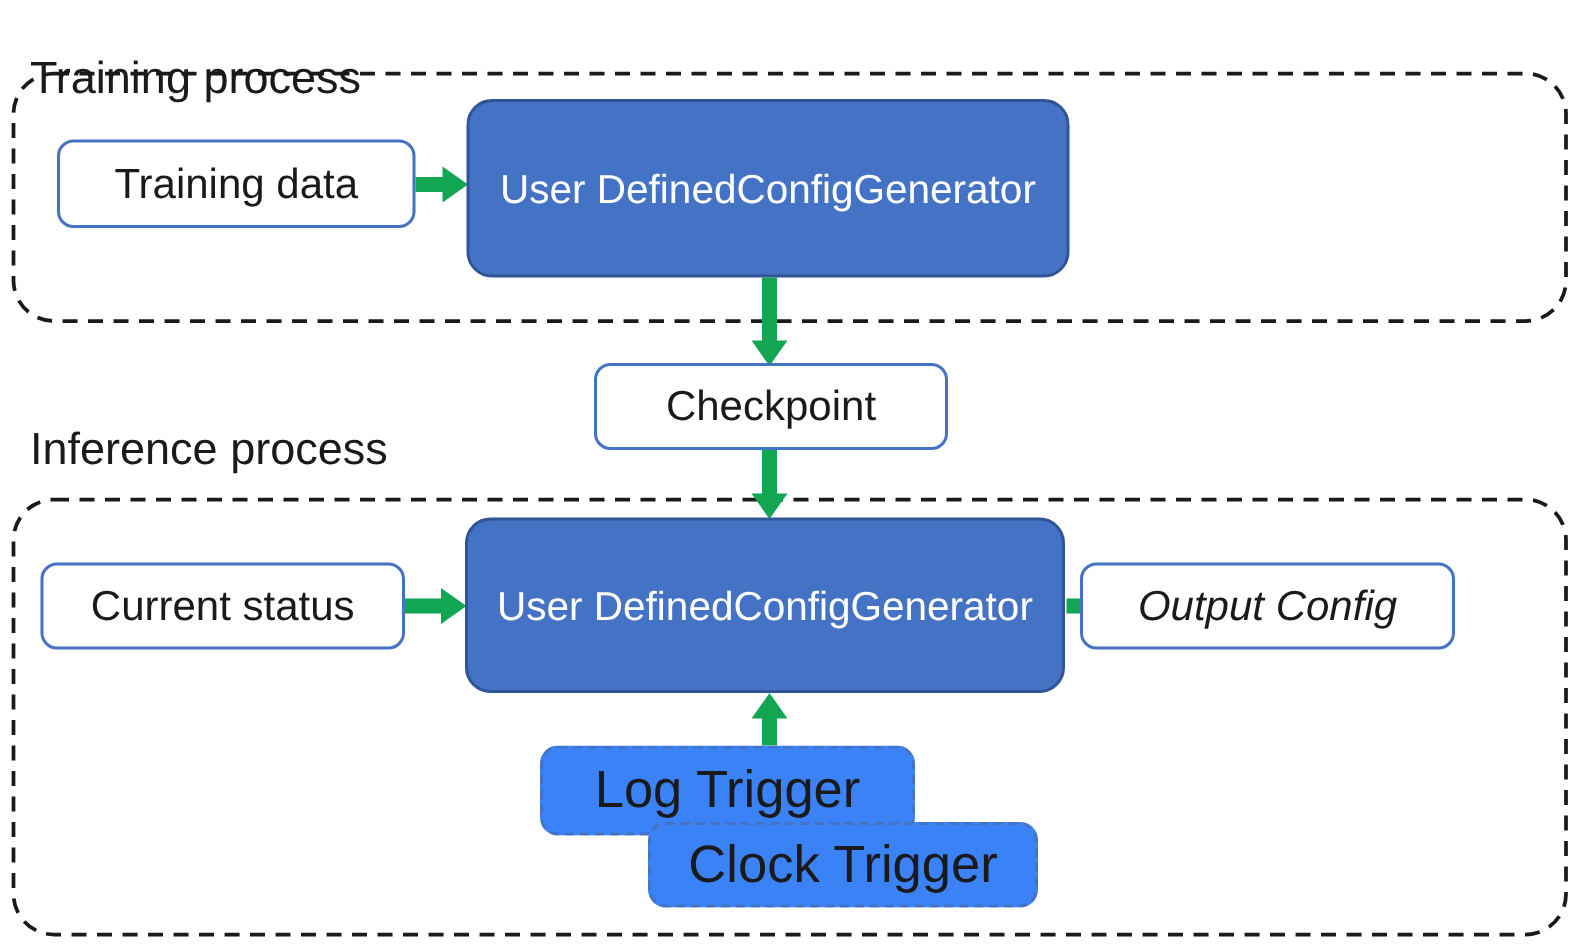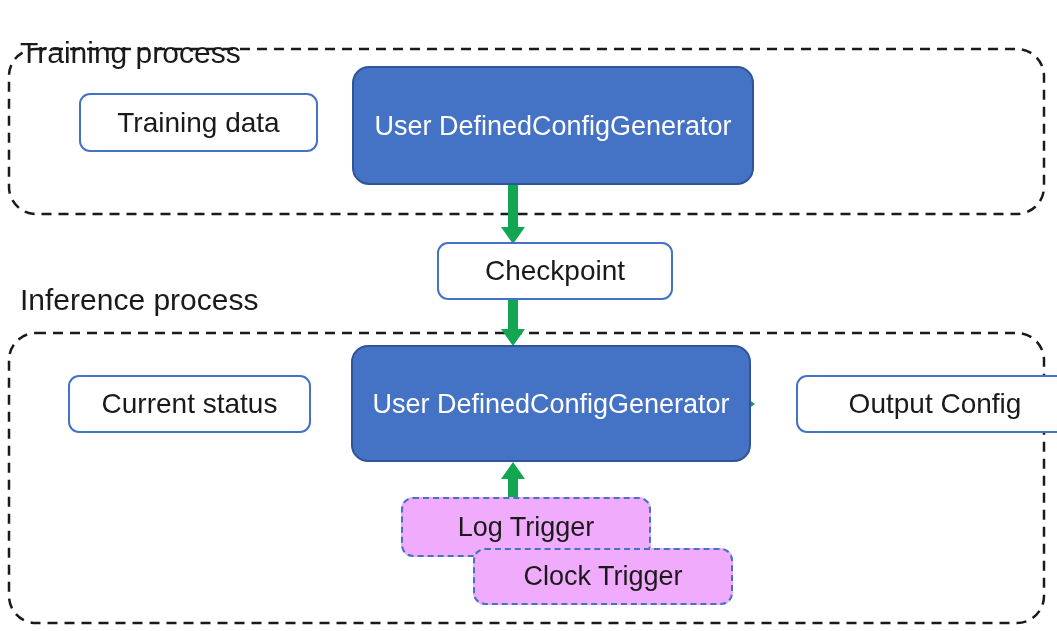--- a/index.html
+++ b/index.html
@@ -34,51 +34,50 @@
 
   .box {
     position: absolute;
     box-sizing: border-box;
     display: flex;
     align-items: center;
     justify-content: center;
     text-align: left;
     z-index: 3;
     white-space: nowrap;
-    margin-left: 41px;
   }
   .white-box {
     background: #ffffff;
     border: 2px solid #4472C4;
     border-radius: 11px;
     color: #1a1a1a;
     font-size: 28px;
   }
   .blue-box {
     background: #4472C4;
     border: 2.5px solid #2F5597;
     border-radius: 17px;
     color: #ffffff;
     font-size: 27px;
     line-height: 38px;
     flex-direction: row;
   }
   .trigger-box {
-    background: #f0abfc;
+    background: #3b82f6;
     border: 2px dashed #4472C4;
     border-radius: 12px;
     color: #1a1a1a;
-    font-size: 27px;
+    font-size: 35px;
   }
   .box-training-data { left: 38px;  top: 93px;  width: 239px; height: 59px; }
   .box-generator-train { left: 311px; top: 66px;  width: 402px; height: 119px; }
   .box-checkpoint  { left: 396px; top: 242px; width: 236px; height: 58px; }
   .box-current-status { left: 27px; top: 375px; width: 243px; height: 58px; }
   .box-generator-infer { left: 310px; top: 345px; width: 400px; height: 117px; }
-  .box-output-config  { left: 755px; top: 375px; width: 278px; height: 58px; }
+  .box-output-config  { left: 720px; top: 375px; width: 250px; height: 58px; font-style: italic; }
   .box-log-trigger    { left: 360px; top: 497px; width: 250px; height: 60px; z-index: 4; }
   .box-clock-trigger  { left: 432px; top: 548px; width: 260px; height: 57px; z-index: 5; }
 </style>
 </head>
 <body>
 
 <div class="canvas">
 
   <svg class="svg-layer" viewBox="0 0 1057 631" xmlns="http://www.w3.org/2000/svg">
 

